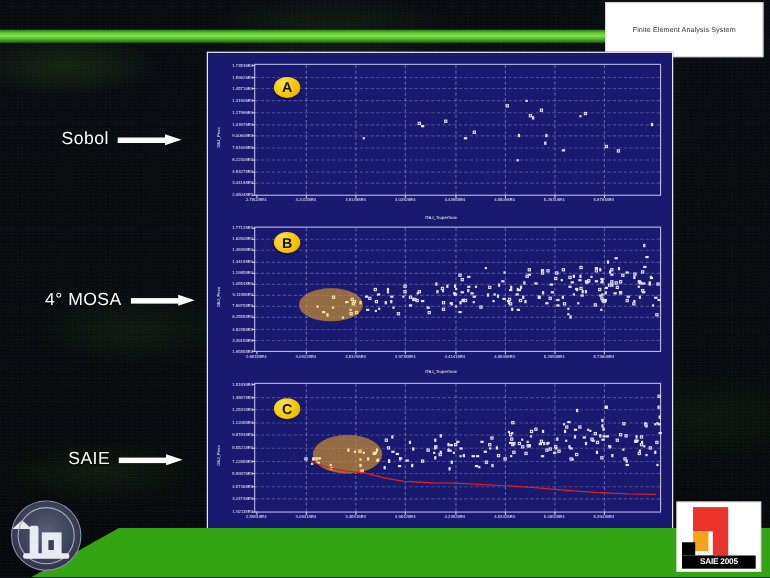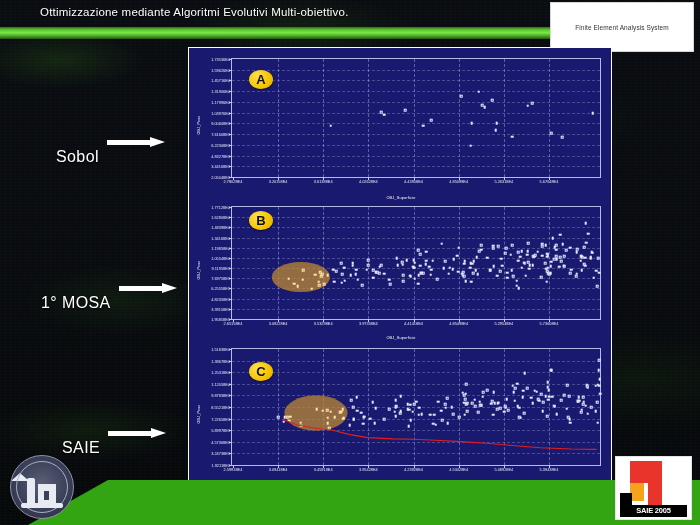--- a/index.html
+++ b/index.html
@@ -61,21 +61,21 @@
     color:#111;letter-spacing:-1.2px;line-height:1;position:relative;
   }
   .logo-tm{position:absolute;top:-2px;right:-8px;font-size:7px;font-weight:normal;}
   .logo-sub{
     font-size:6.5px;color:#333;letter-spacing:.1px;margin-top:1px;
     font-family:"Liberation Sans", sans-serif;
   }
 
   
   .arrow-label{position:absolute;display:flex;align-items:center;gap:8px;color:#fff;}
-  .arrow-label .txt{font-size:16px;letter-spacing:.4px;text-shadow:0 1px 2px #000;white-space:nowrap;margin-top:30px;}
+  .arrow-label .txt{font-size:16px;letter-spacing:.4px;text-shadow:0 1px 2px #000;white-space:nowrap;}
   .arrow{position:relative;width:58px;height:10px;display:block;}
   .arrow .shaft{position:absolute;left:0;top:3px;width:44px;height:5px;background:#fff;}
   .arrow .head{position:absolute;right:0;top:0;width:0;height:0;
     border-top:5.5px solid transparent;border-bottom:5.5px solid transparent;
     border-left:15px solid #fff;}
 
   
   .chart-frame{
     position:absolute;left:188px;top:47px;width:424px;height:442px;
     background:#191970;border:1px solid #ffffff;box-sizing:border-box;
@@ -181,37 +181,36 @@
   }
 </style>
 </head>
 <body>
 
 <div id="slide">
 
   <div class="bg-base"></div>
   <div class="bg-speckle"></div>
 
-  <div class="title">Ottimizzazione mediante Algoritmi Evolutivi Multi-obiettivo.</div>
   <div class="green-band"></div>
   <div class="green-band-tip"></div>
 
   <div class="logo-straus">
     <div class="logo-sub">Finite Element Analysis System</div>
   </div>
 
   <div class="arrow-label" style="left:56px;top:118px;">
     <span class="txt">Sobol</span>
     <span class="arrow">
       <span class="shaft"></span>
         <span class="head"></span>
     </span>
   </div>
   <div class="arrow-label" style="left:41px;top:264px;">
-    <span class="txt">1° MOSA</span>
+    <span class="txt">4° MOSA</span>
     <span class="arrow">
       <span class="shaft"></span>
         <span class="head"></span>
     </span>
   </div>
   <div class="arrow-label" style="left:62px;top:409px;">
     <span class="txt">SAIE</span>
     <span class="arrow">
       <span class="shaft"></span>
         <span class="head"></span>

